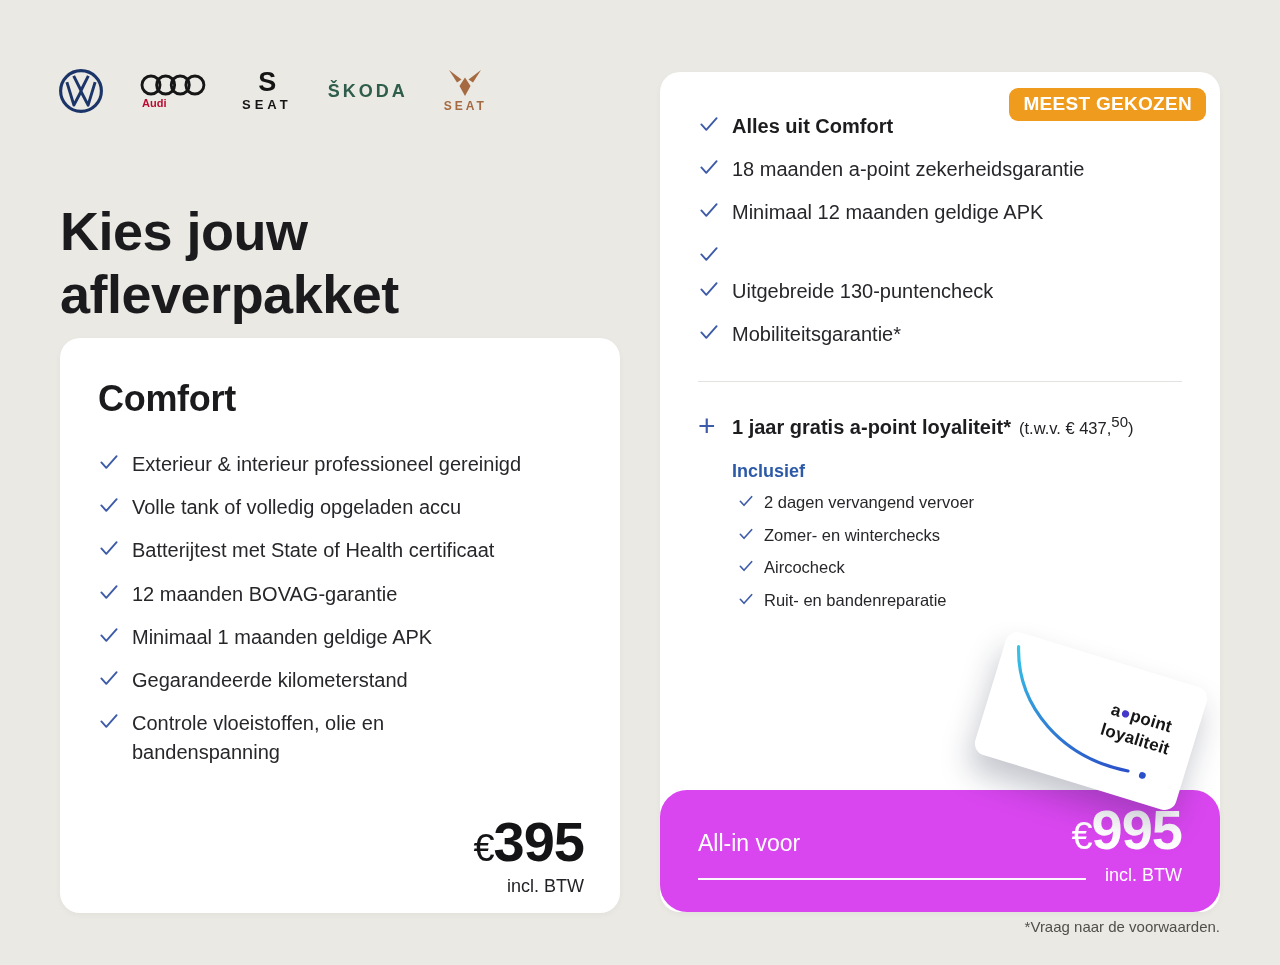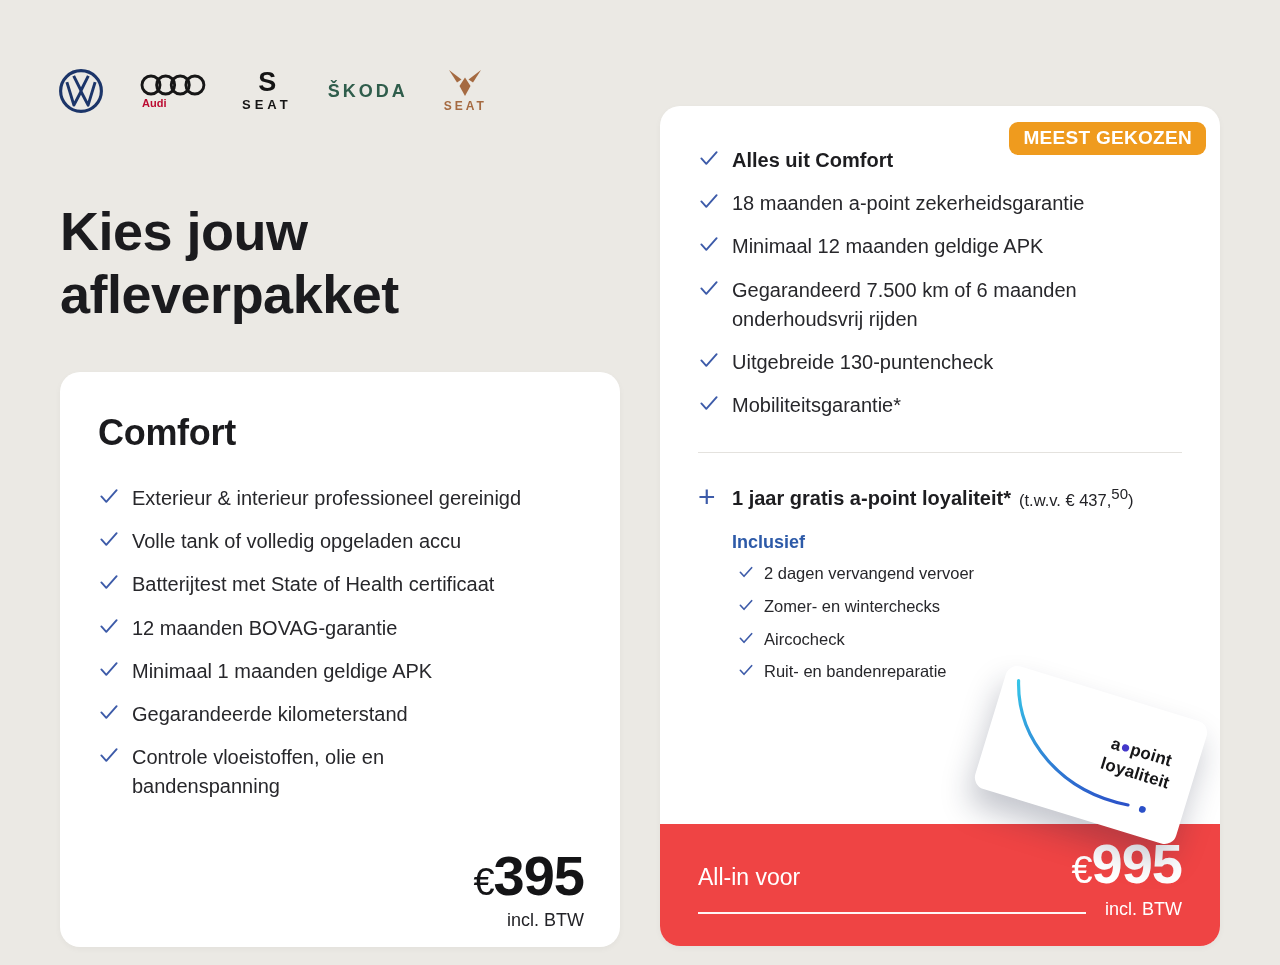--- a/index.html
+++ b/index.html
@@ -14,21 +14,21 @@
   .audi-label{color:#bb0a30;font-size:11px;font-weight:700;margin-top:1px;margin-left:2px;}
   .seat-s{font-size:27px;font-weight:900;line-height:0.9;color:#151515;letter-spacing:-1px;}
   .seat-label{font-size:13px;font-weight:700;letter-spacing:4px;color:#151515;margin-top:2px;}
   .skoda-label{font-size:18px;font-weight:800;letter-spacing:3px;color:#2f5d4b;}
   .cupra-label{font-size:12px;font-weight:700;letter-spacing:3px;color:#a56a41;margin-top:2px;}
 
   
   .main-title{position:absolute;left:60px;top:164px;font-size:54px;line-height:1.16;font-weight:700;color:#1b1b1e;letter-spacing:-0.5px;max-width:520px;}
 
   
-  .card{position:absolute;background:#ffffff;border-radius:20px;box-shadow:0 2px 6px rgba(0,0,0,0.04);margin-top:34px;}
+  .card{position:absolute;background:#ffffff;border-radius:20px;box-shadow:0 2px 6px rgba(0,0,0,0.04);}
   .card-comfort{left:60px;top:338px;width:560px;height:575px;}
   .card-zekerheid{left:660px;top:72px;width:560px;height:840px;overflow:hidden;}
   .card-inner{padding:40px 38px 0 38px;position:relative;}
 
   .card-title{font-size:36px;font-weight:700;color:#1b1b1e;letter-spacing:-0.3px;margin:0 0 30px 0;}
 
   .items{display:block;}
   .item{display:flex;align-items:flex-start;margin-bottom:14px;}
   .check{flex:0 0 34px;padding-top:3px;}
   .check svg{display:block;}
@@ -59,21 +59,21 @@
   .sub-check{flex:0 0 26px;padding-top:2px;}
   .sub-text{font-size:16.5px;line-height:1.25;color:#27272b;}
 
   
   .loyalty-card{position:absolute;right:24px;top:585px;width:210px;height:128px;background:#ffffff;border-radius:12px;transform:rotate(17deg);box-shadow:0 18px 30px rgba(25,30,60,0.25);z-index:3;}
   .loyalty-card svg{position:absolute;left:0;top:0;}
   .lc-text{position:absolute;right:22px;top:36px;text-align:center;font-weight:700;color:#161618;font-size:17px;line-height:1.3;letter-spacing:0.2px;}
   .lc-dot{color:#4338ca;}
 
   
-  .z-footer{position:absolute;left:0;right:0;bottom:0;height:122px;background:#ef4444;z-index:2;}
+  .z-footer{position:absolute;left:0;right:0;bottom:0;height:122px;background:#d946ef;z-index:2;border-radius:27px;}
   .z-footer-label{position:absolute;left:38px;top:40px;color:#ffffff;font-size:23px;font-weight:400;}
   .z-footer-line{position:absolute;left:38px;top:88px;width:388px;height:2px;background:rgba(255,255,255,0.95);}
   .z-price{position:absolute;right:38px;top:12px;text-align:right;color:#ffffff;line-height:1;}
   .z-price-cur{font-size:38px;font-weight:400;letter-spacing:-1px;}
   .z-price-amt{font-size:56px;font-weight:700;letter-spacing:-1px;}
   .z-price-note{font-size:18px;margin-top:8px;color:#ffffff;}
 
   .footnote{position:absolute;left:660px;top:918px;width:560px;text-align:right;font-size:15px;color:#514f4a;}
 </style>
 </head>
@@ -225,21 +225,20 @@
             </span>
             <span class="item-text">Minimaal 12 maanden geldige APK</span>
           </div>
 
           <div class="item">
             <span class="check">
               <svg width="22" height="18" viewBox="0 0 24 20">
                 <path d="M3.5 10.5 L9 16.5 L20.5 3.5" fill="none" stroke="#3d5ba9" stroke-width="2.1" stroke-linecap="round" stroke-linejoin="round"></path>
               </svg>
             </span>
-            <span class="item-text">Gegarandeerd 7.500 km of 6 maanden onderhoudsvrij rijden</span>
           </div>
 
           <div class="item">
             <span class="check">
               <svg width="22" height="18" viewBox="0 0 24 20">
                 <path d="M3.5 10.5 L9 16.5 L20.5 3.5" fill="none" stroke="#3d5ba9" stroke-width="2.1" stroke-linecap="round" stroke-linejoin="round"></path>
               </svg>
             </span>
             <span class="item-text">Uitgebreide 130-puntencheck</span>
           </div>

